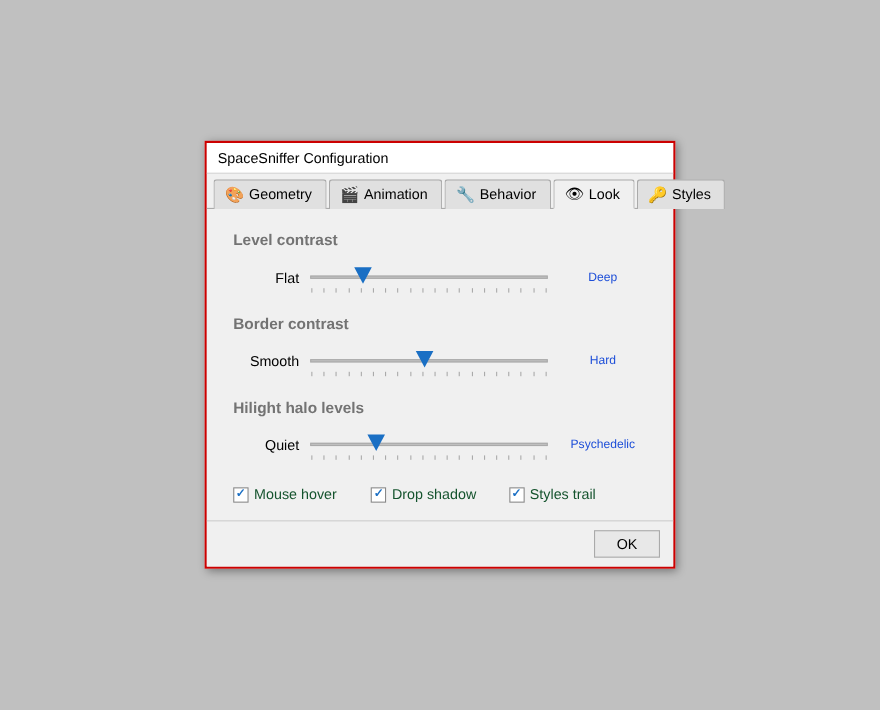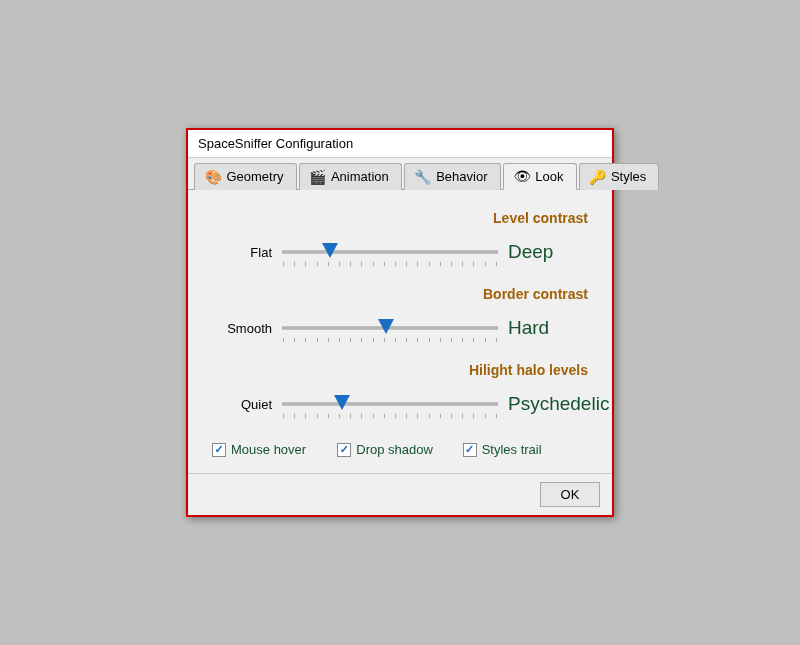--- a/index.html
+++ b/index.html
@@ -68,44 +68,43 @@
 
     .content {
       padding: 20px 24px 16px 24px;
       background: #f0f0f0;
     }
 
     .section-title {
       font-weight: bold;
       font-size: 14px;
       margin-bottom: 12px;
-      color: #a16207;
-      text-align: right;
+      color: #737373;
     }
 
     .slider-row {
       display: flex;
       align-items: center;
       gap: 10px;
       margin-bottom: 4px;
     }
 
     .slider-label-left {
       width: 60px;
       text-align: right;
       font-size: 13px;
       color: #000;
       flex-shrink: 0;
     }
 
     .slider-label-right {
       width: 80px;
-      text-align: left;
-      font-size: 19px;
-      color: #14532d;
+      text-align: center;
+      font-size: 11px;
+      color: #1d4ed8;
       flex-shrink: 0;
     }
 
     .slider-section {
       margin-bottom: 20px;
     }
 
     .checkboxes-row {
       display: flex;
       align-items: center;

